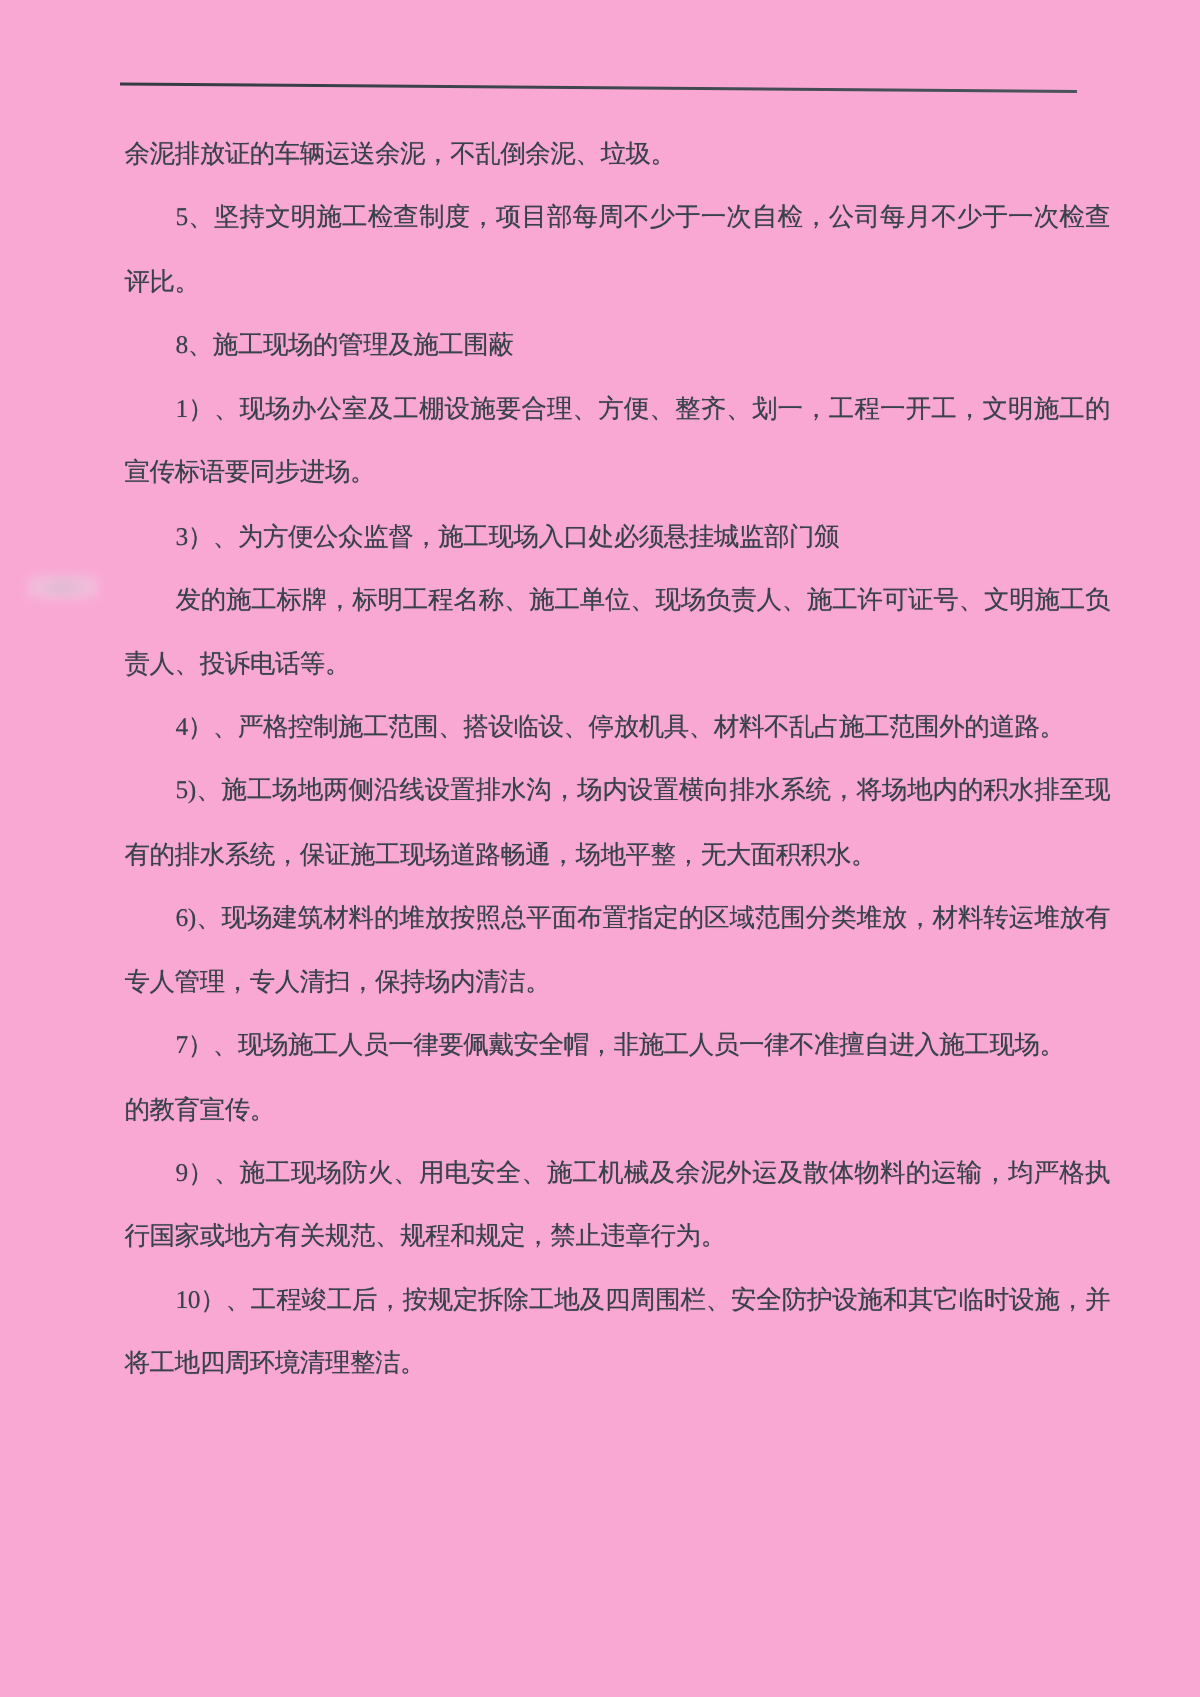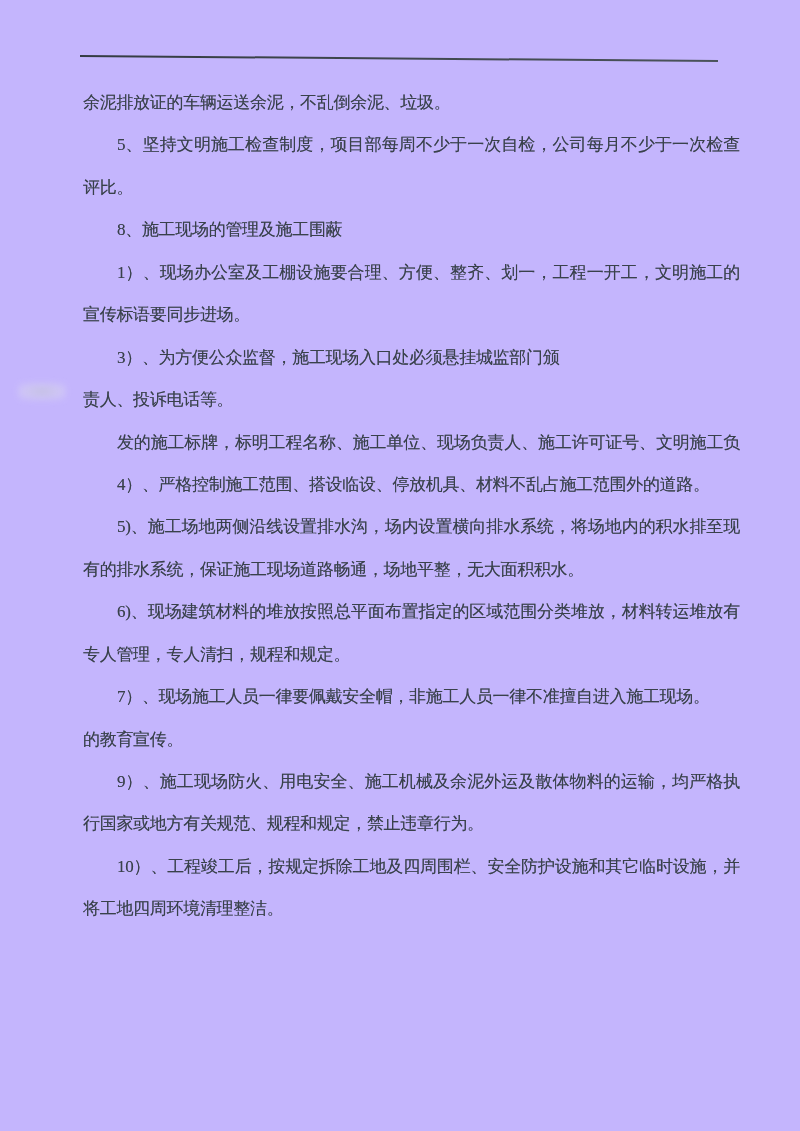--- a/index.html
+++ b/index.html
@@ -4,21 +4,21 @@
 <style>
   html, body {
     margin: 0;
     padding: 0;
     background: #ffffff;
   }
   .page {
     position: relative;
     width: 800px;
     height: 1131px;
-    background: #c4b5fd;
+    background: #f9a8d4;
     overflow: hidden;
     font-family: "Liberation Serif", "DejaVu Serif", serif;
   }
   .header-rule {
     position: absolute;
     left: 80px;
     top: 55px;
     width: 638px;
     height: 2px;
     background: linear-gradient(to right, #343b42, #4b535b);
@@ -67,27 +67,27 @@
   <div class="scan-artifact"></div>
 
   <div class="content">
     <div class="line">余泥排放证的车辆运送余泥，不乱倒余泥、垃圾。</div>
     <div class="line i j">5、坚持文明施工检查制度，项目部每周不少于一次自检，公司每月不少于一次检查</div>
     <div class="line">评比。</div>
     <div class="line i">8、施工现场的管理及施工围蔽</div>
     <div class="line i j">1）、现场办公室及工棚设施要合理、方便、整齐、划一，工程一开工，文明施工的</div>
     <div class="line">宣传标语要同步进场。</div>
     <div class="line i">3）、为方便公众监督，施工现场入口处必须悬挂城监部门颁</div>
+    <div class="line i j">发的施工标牌，标明工程名称、施工单位、现场负责人、施工许可证号、文明施工负</div>
     <div class="line">责人、投诉电话等。</div>
-    <div class="line i j">发的施工标牌，标明工程名称、施工单位、现场负责人、施工许可证号、文明施工负</div>
     <div class="line i">4）、严格控制施工范围、搭设临设、停放机具、材料不乱占施工范围外的道路。</div>
     <div class="line i j">5)、施工场地两侧沿线设置排水沟，场内设置横向排水系统，将场地内的积水排至现</div>
     <div class="line">有的排水系统，保证施工现场道路畅通，场地平整，无大面积积水。</div>
     <div class="line i j">6)、现场建筑材料的堆放按照总平面布置指定的区域范围分类堆放，材料转运堆放有</div>
-    <div class="line">专人管理，专人清扫，规程和规定。</div>
+    <div class="line">专人管理，专人清扫，保持场内清洁。</div>
     <div class="line i">7）、现场施工人员一律要佩戴安全帽，非施工人员一律不准擅自进入施工现场。</div>
     <div class="line">的教育宣传。</div>
     <div class="line i j">9）、施工现场防火、用电安全、施工机械及余泥外运及散体物料的运输，均严格执</div>
     <div class="line">行国家或地方有关规范、规程和规定，禁止违章行为。</div>
     <div class="line i j">10）、工程竣工后，按规定拆除工地及四周围栏、安全防护设施和其它临时设施，并</div>
     <div class="line">将工地四周环境清理整洁。</div>
   </div>
 </div>
 
 </body></html>

